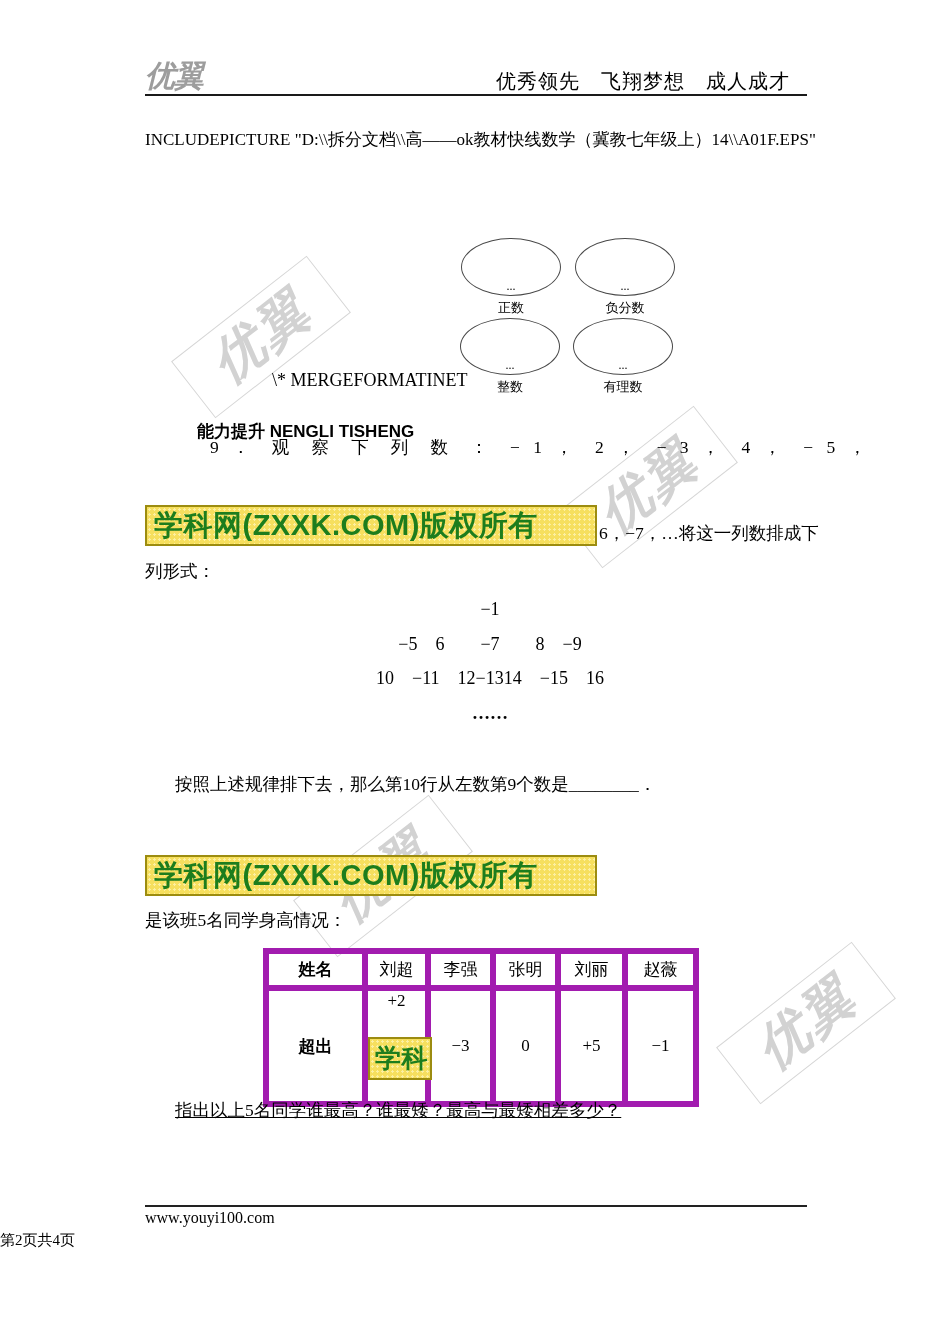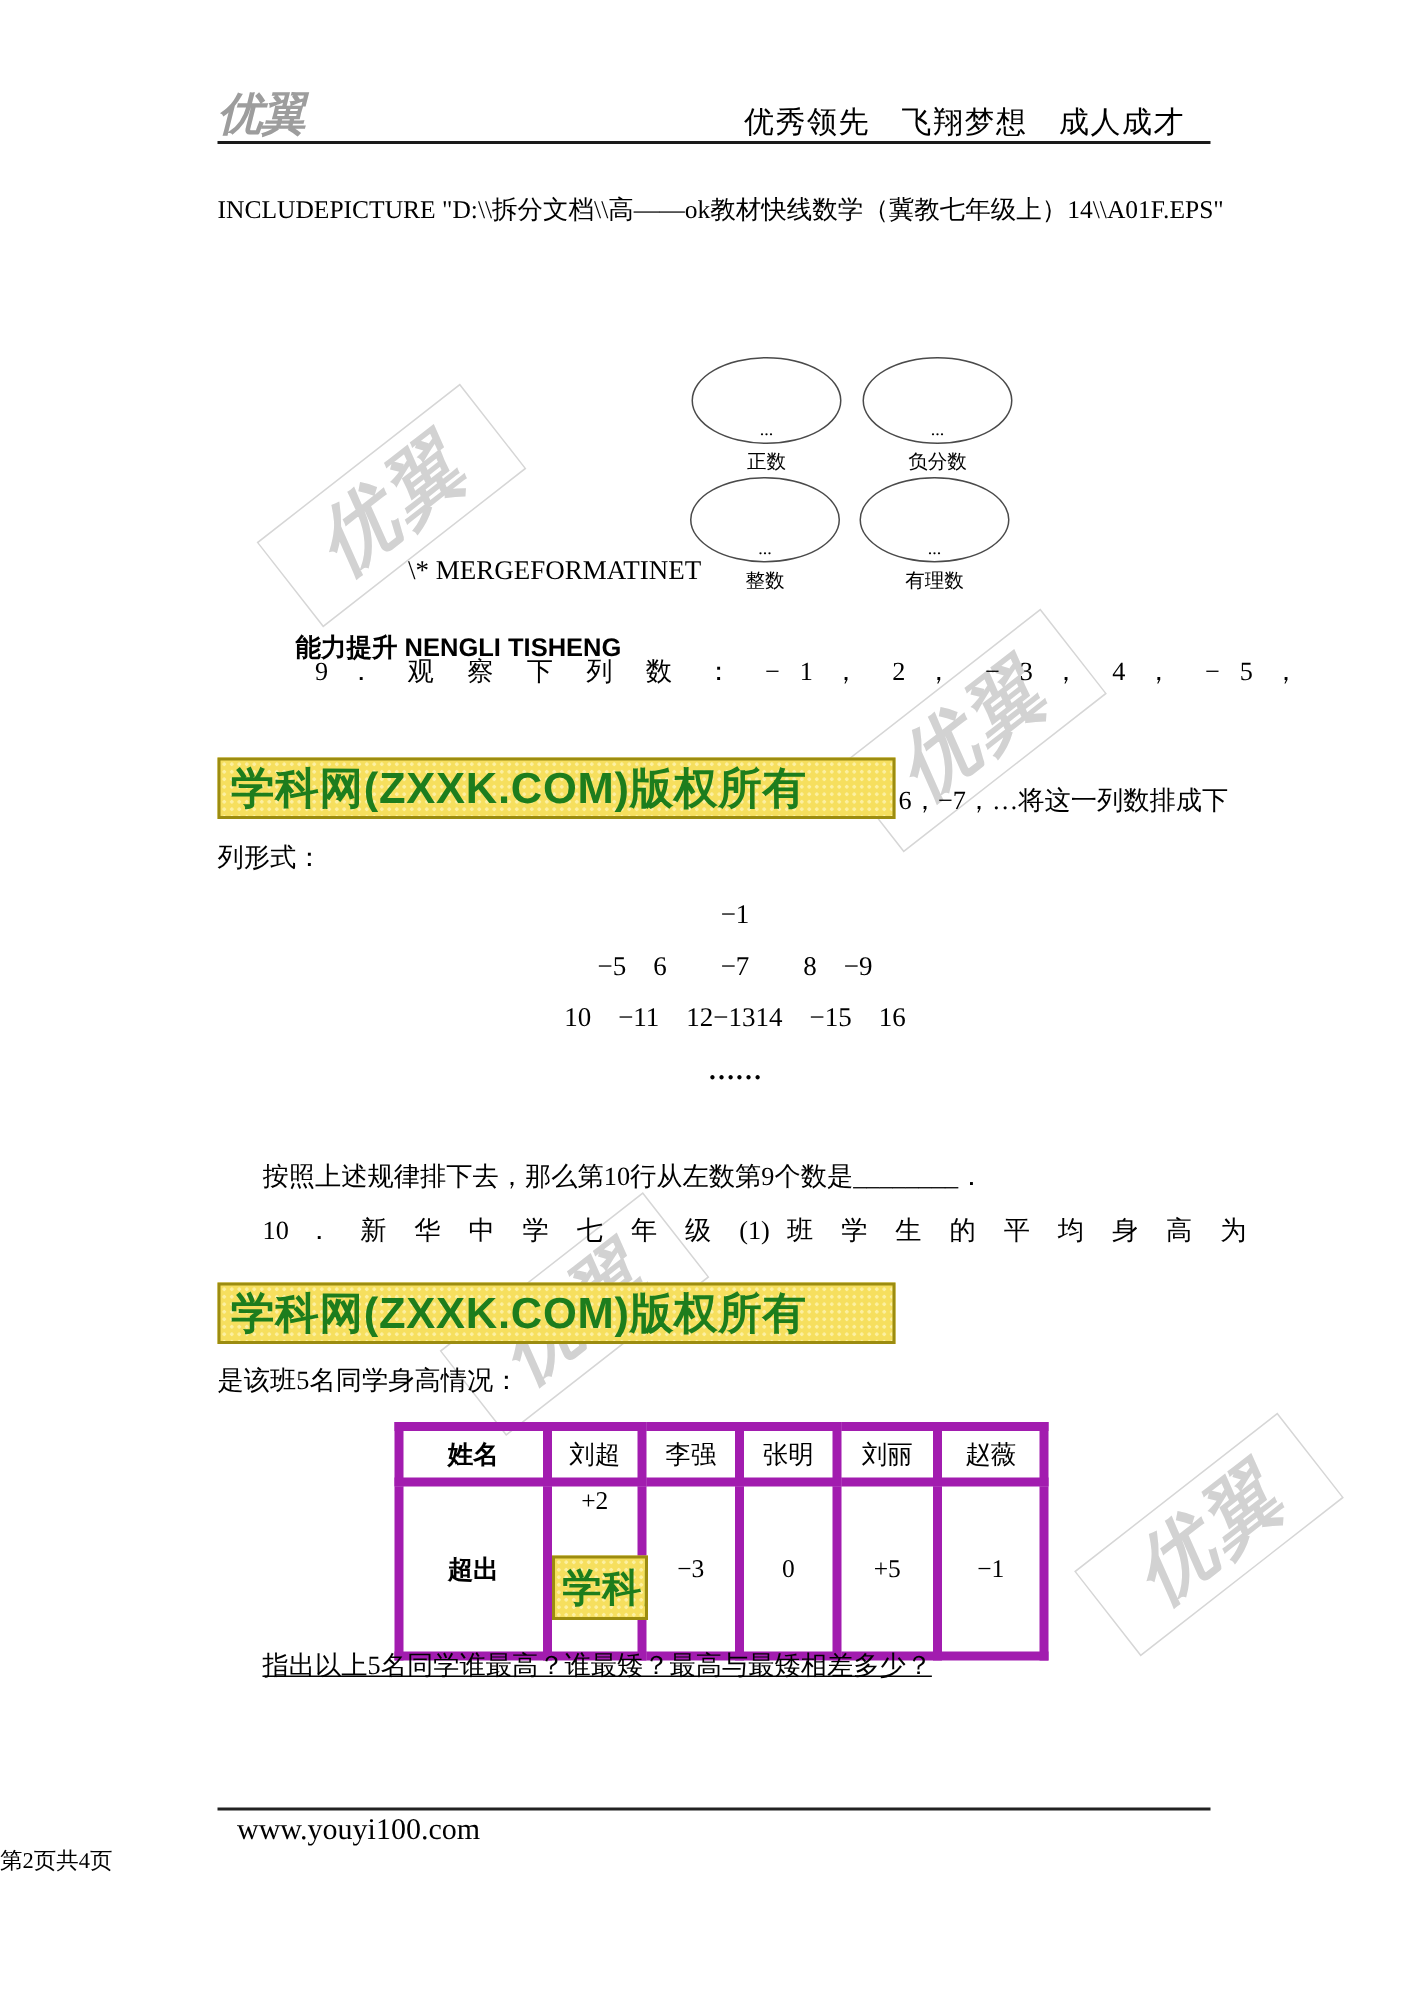--- a/index.html
+++ b/index.html
@@ -81,21 +81,21 @@
     background-color:#f6df5e;
     background-image:radial-gradient(#fcf0a2 1px, rgba(0,0,0,0) 1.3px);
     background-size:5px 5px;
     border:2px solid #9c8c10; box-sizing:border-box; overflow:hidden;
     display:flex; align-items:center; padding-left:5px;
   }
   .mini-banner .banner-text{font-size:26px;}
 
   
   .frule{left:145px; top:1205px; width:662px; border-top:2px solid #222; height:0;}
-  .furl{left:158px; top:1209px; font-size:20px;}
+  .furl{left:145px; top:1209px; font-size:16px;}
   .fpage{left:0; top:1231px; width:950px; text-align:left; font-size:15px;}
 </style>
 </head>
 <body>
 
 <div class="page">
 
   <div class="stamp" style="left:175px; top:301px;">
     <span>优翼</span>
   </div>
@@ -146,21 +146,20 @@
 
   <div class="abs triangle">
     <div>−1</div>
     <div>−5　6　　−7　　8　−9</div>
     <div>10　−11　12−1314　−15　16</div>
     <div class="dots">……</div>
   </div>
 
   <div class="abs plain" style="left:175px; top:772px;">按照上述规律排下去，那么第10行从左数第9个数是________．</div>
 
-  <div class="abs just" style="top:808px;">10 ． 新 华 中 学 七 年 级 (1) 班 学 生 的 平 均 身 高 为</div>
 
   <div class="banner" style="top:855px;">
     <span class="banner-text">学科网(ZXXK.COM)版权所有</span>
   </div>
   <div class="abs plain" style="left:145px; top:908px;">是该班5名同学身高情况：</div>
 
   <div class="abs htable-wrap">
     <table class="htable">
       <colgroup>
         <col style="width:99px">

